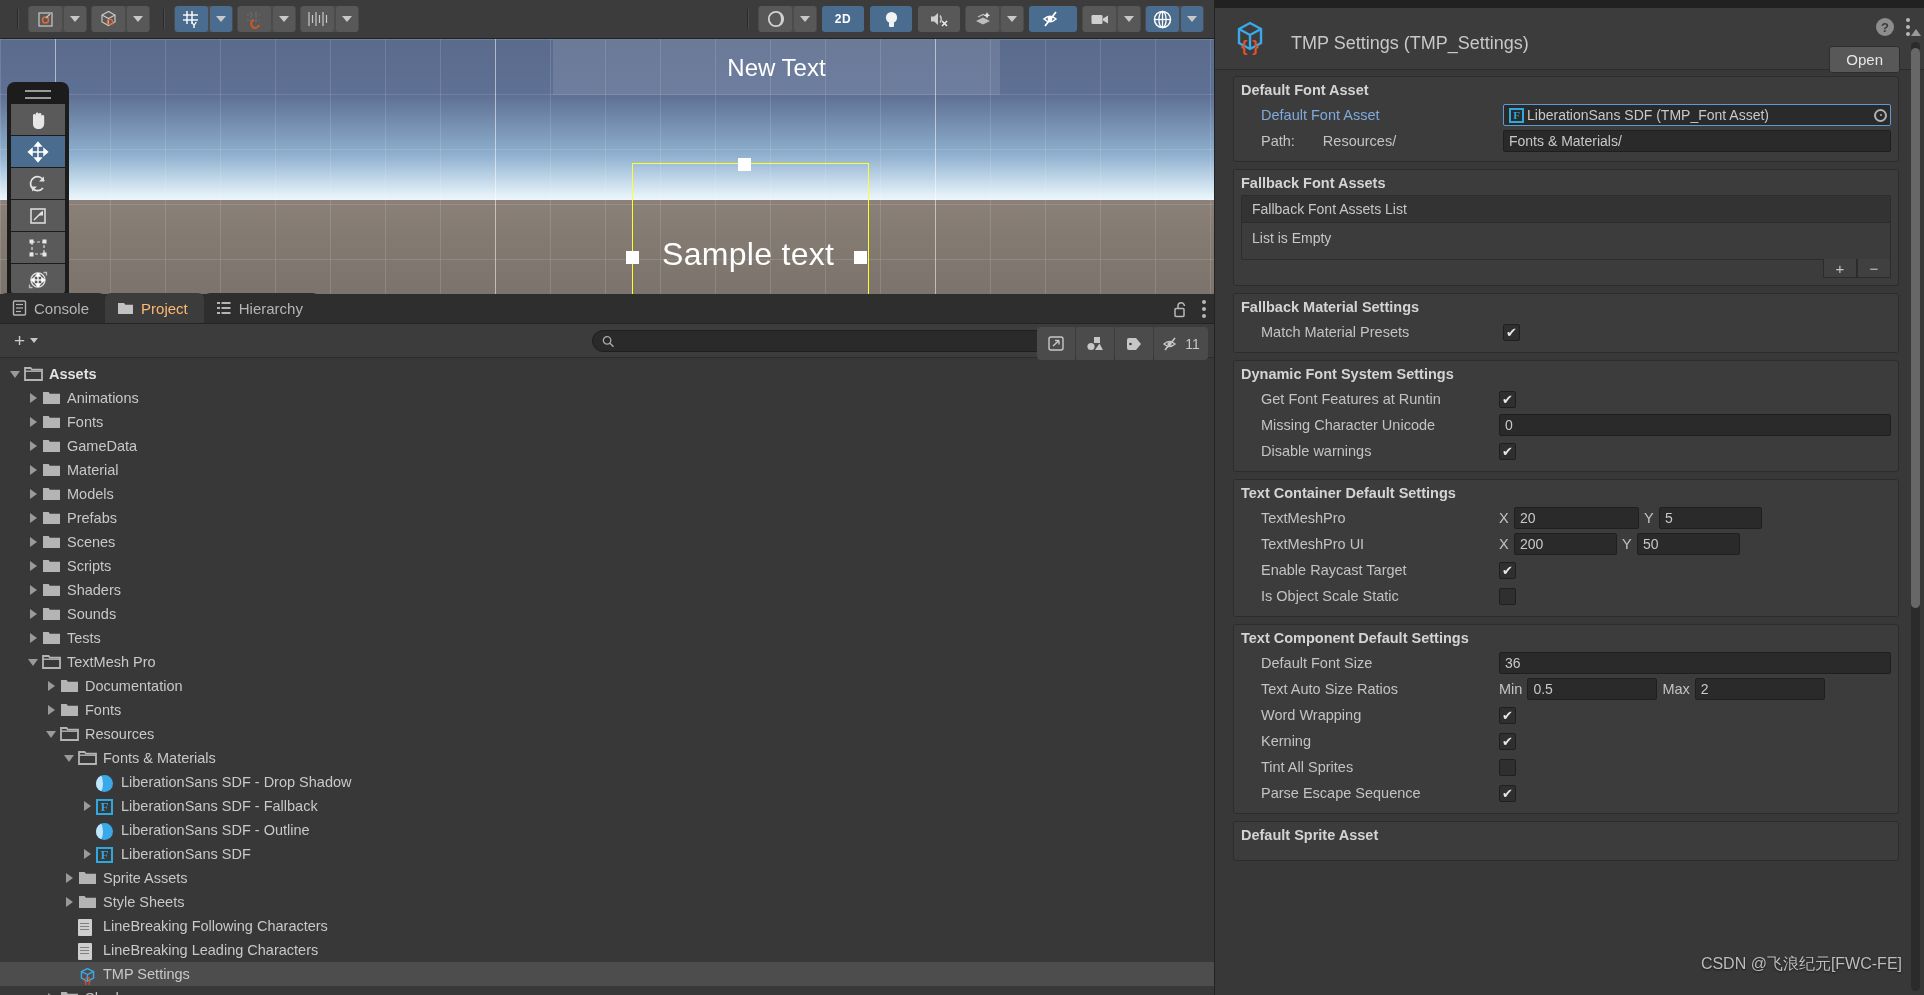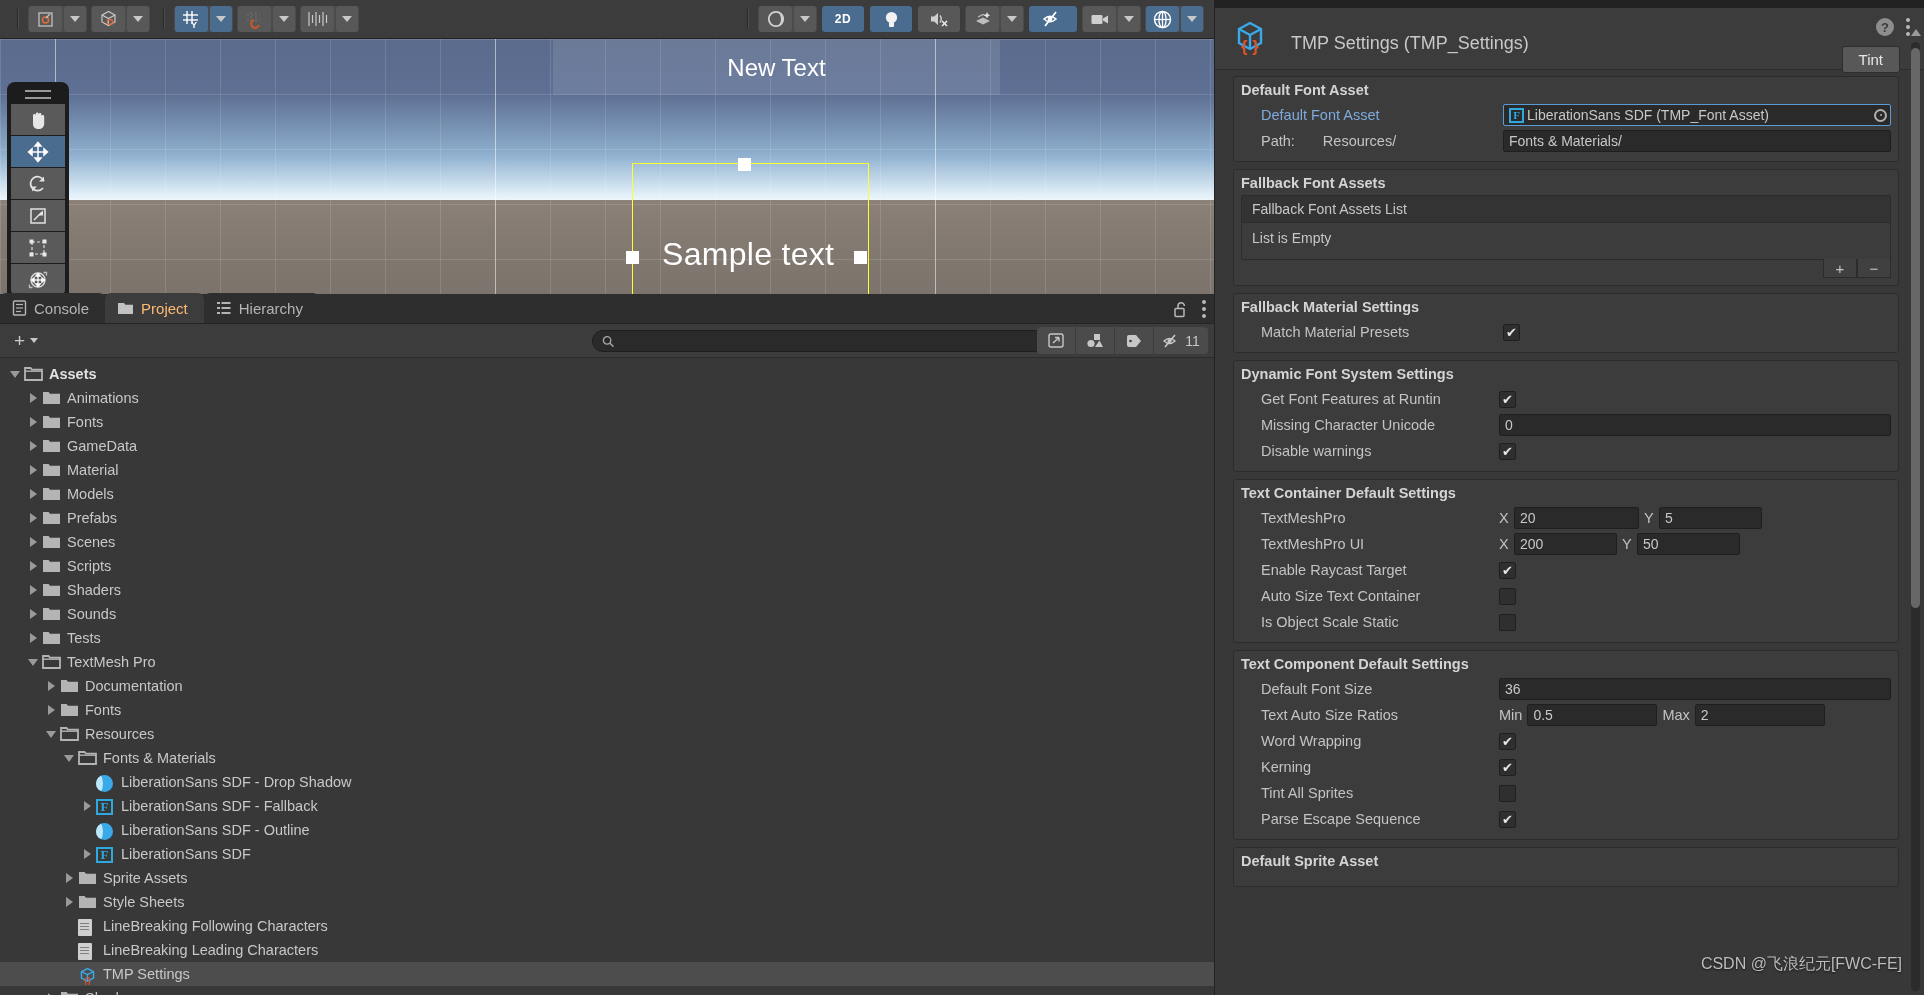--- a/index.html
+++ b/index.html
@@ -138,21 +138,21 @@
     position: absolute; left: 592px; top: 6px; width: 470px; height: 22px;
     background: #2a2a2a; border: 1px solid #1f1f1f; border-radius: 11px;
     display: flex; align-items: center; padding: 0 9px;
   }
   #search-wrap input {
     background: transparent; border: none; outline: none; color: #c8c8c8;
     font-size: 13px; font-family: "Liberation Sans", sans-serif; width: 100%; margin-left: 6px;
   }
   #proj-tb-icons { position: absolute; right: 6px; top: 3px; display: flex; align-items: center; gap: 1px; }
   .ptb {
-    width: 38px; height: 27px; display: flex; align-items: center; justify-content: center;
+    width: 38px; height: 33px; display: flex; align-items: center; justify-content: center;
     background: #4b4b4b; color: #c7c7c7;
   }
   .ptb.first { border-radius: 4px 0 0 4px; }
   .ptb.last { border-radius: 0 4px 4px 0; width: 54px; gap: 3px; font-size: 14px; }
 
   
   #tree { padding-top: 4px; font-size: 14.5px; color: #c8c8c8; }
   .row {
     height: 24px; display: flex; align-items: center; white-space: nowrap;
     padding-right: 6px;
@@ -886,21 +886,21 @@
     </svg>
     <div id="insp-title">TMP Settings (TMP_Settings)</div>
     <div id="insp-hdr-right">
       <div class="circ-q">?</div>
       <div class="kebab">
             <i></i>
             <i></i>
             <i></i>
           </div>
     </div>
-    <div id="open-btn">Tint</div>
+    <div id="open-btn">Open</div>
   </div>
 
   <div id="insp-body">
 
     <div class="sect">
       <div class="sect-title">Default Font Asset</div>
       <div class="prow">
         <div class="plabel link">Default Font Asset</div>
         <div class="fld objref" style="flex:1">
           <div class="objref-inner">
@@ -985,24 +985,20 @@
           <div class="fld" style="width:103px">
                 <span>50</span>
               </div>
         </div>
       </div>
       <div class="prow">
         <div class="plabel tight">Enable Raycast Target</div>
         <div class="chk on"></div>
       </div>
       <div class="prow">
-        <div class="plabel tight">Auto Size Text Container</div>
-        <div class="chk"></div>
-      </div>
-      <div class="prow">
         <div class="plabel tight">Is Object Scale Static</div>
         <div class="chk"></div>
       </div>
     </div>
 
     <div class="sect">
       <div class="sect-title">Text Component Default Settings</div>
       <div class="prow">
         <div class="plabel tight">Default Font Size</div>
         <div class="fld" style="flex:1">

